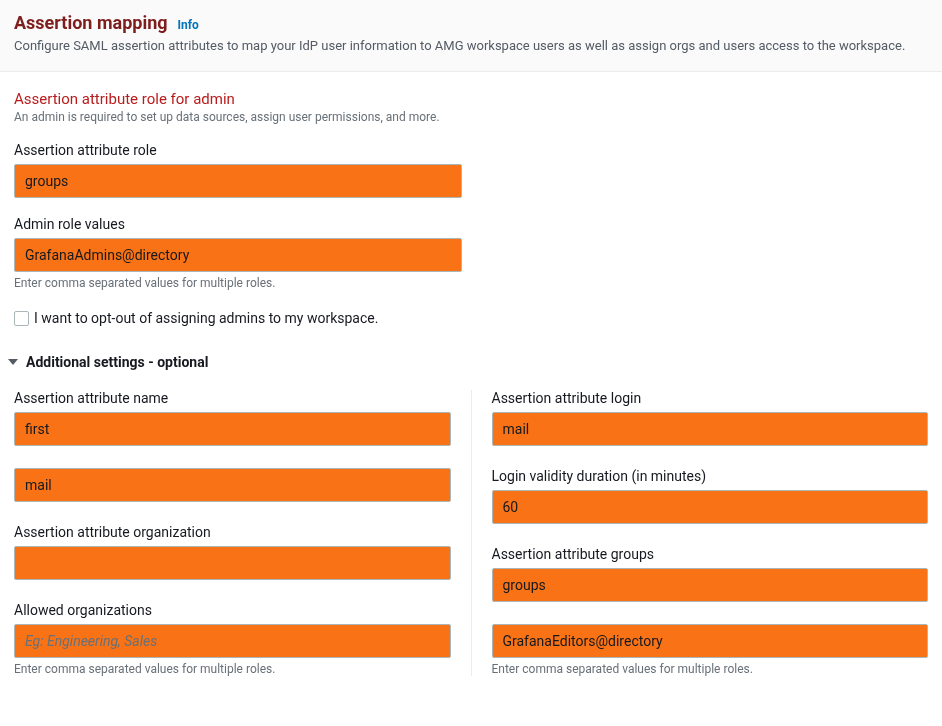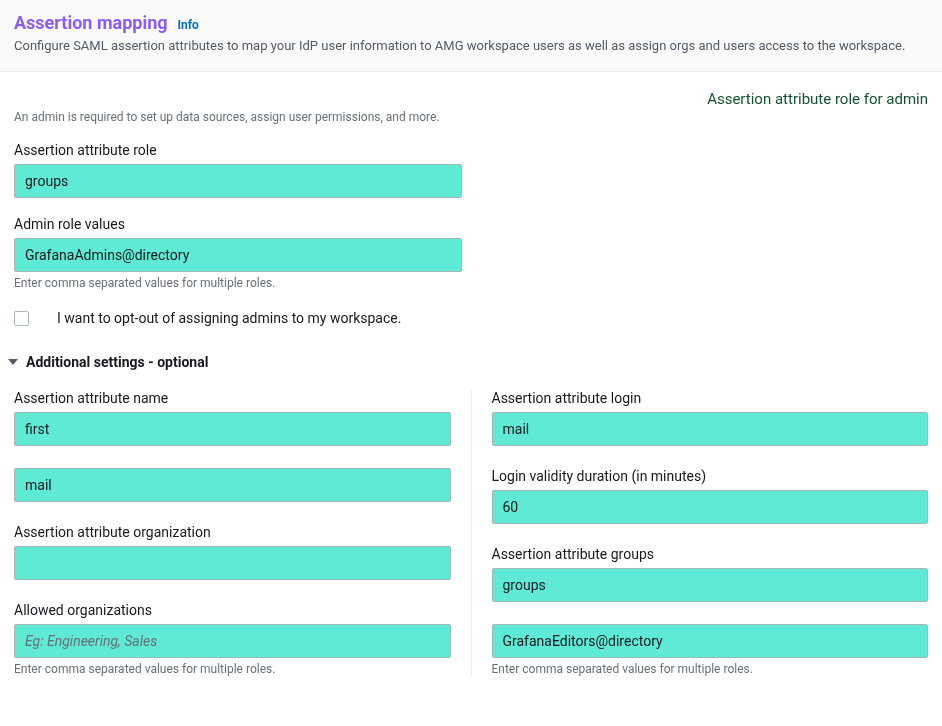--- a/index.html
+++ b/index.html
@@ -19,42 +19,41 @@
       background: #fafafa;
     }
     .header-title-row {
       display: flex;
       align-items: baseline;
       gap: 10px;
     }
     .header-title {
       font-size: 18px;
       font-weight: 700;
-      color: #8b5cf6;
+      color: #7f1d1d;
     }
     .info-link {
       font-size: 12px;
       font-weight: 700;
       color: #0073bb;
       cursor: pointer;
     }
     .header-desc {
       font-size: 13px;
       color: #545b64;
       margin-top: 4px;
       line-height: 1.4;
     }
     .section {
       padding: 18px 14px 0 14px;
     }
     .section-title {
       font-size: 15px;
       font-weight: 400;
-      color: #14532d;
-      text-align: right;
+      color: #b91c1c;
     }
     .section-subtitle {
       font-size: 12px;
       color: #687078;
       margin-top: 2px;
     }
     .field {
       margin-top: 18px;
     }
     .field-label {
@@ -66,36 +65,36 @@
     }
     .input {
       width: 448px;
       max-width: 100%;
       height: 34px;
       padding: 6px 10px;
       font-size: 14px;
       color: #16191f;
       border: 1px solid #aab7b8;
       border-radius: 2px;
-      background: #5eead4;
+      background: #f97316;
       font-family: inherit;
     }
     .input::placeholder {
       color: #687078;
       font-style: italic;
     }
     .helper-text {
       font-size: 12px;
       color: #687078;
       margin-top: 4px;
     }
     .checkbox-row {
       display: flex;
       align-items: center;
-      gap: 28px;
+      gap: 5px;
       margin-top: 20px;
     }
     .checkbox {
       width: 15px;
       height: 15px;
       border: 1px solid #aab7b8;
       border-radius: 2px;
       background: #ffffff;
       cursor: pointer;
       flex-shrink: 0;

